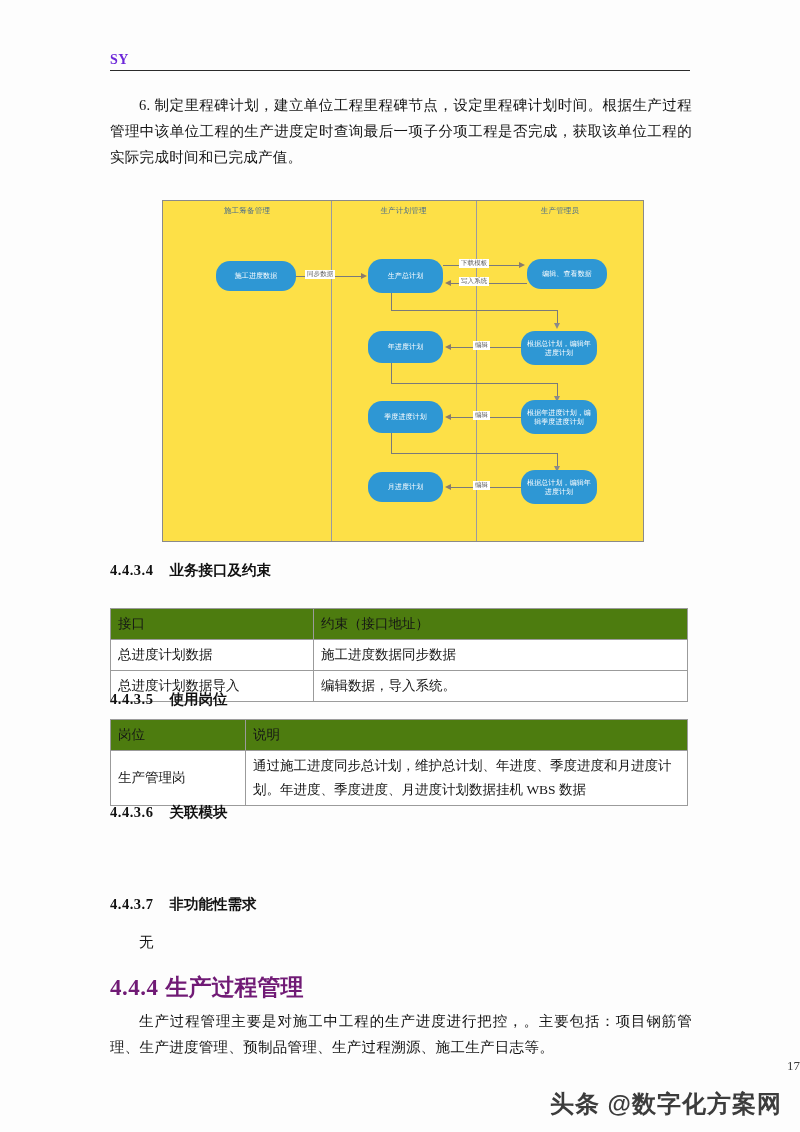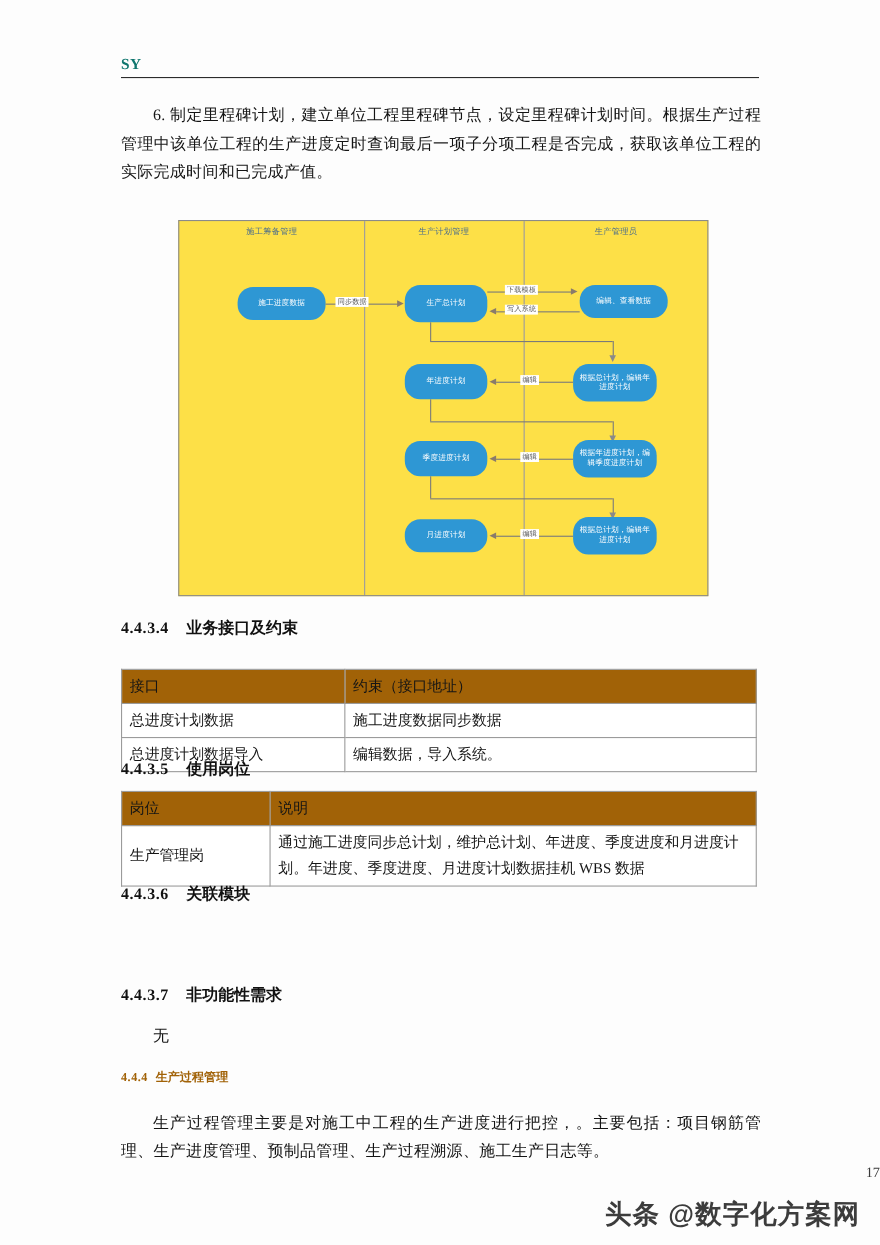--- a/index.html
+++ b/index.html
@@ -27,21 +27,21 @@
     top: 50px;
     width: 580px;
     border-bottom: 1.6px solid #2b2b2b;
     padding-bottom: 2px;
   }
   .doc-header .sy {
     font-family: "Liberation Serif", serif;
     font-weight: bold;
     font-size: 14px;
     letter-spacing: 0.5px;
-    color: #0f766e;
+    color: #6d28d9;
   }
 
   
   .para {
     position: absolute;
     font-size: 14.5px;
     line-height: 26px;
     text-align: justify;
     color: #141414;
     letter-spacing: 0.3px;
@@ -152,22 +152,22 @@
     font-family: "Liberation Serif", serif;
     font-weight: bold;
     letter-spacing: 0.5px;
   }
   .h4 .txt { margin-left: 16px; }
 
   .h3 {
     position: absolute;
     font-family: "Liberation Sans", sans-serif;
     font-weight: bold;
-    font-size: 11px;
-    color: #a16207;
+    font-size: 23px;
+    color: #701a75;
     white-space: nowrap;
   }
   .h3 .num {
     font-family: "Liberation Serif", serif;
     font-weight: bold;
     letter-spacing: 0.5px;
   }
   .h3 .txt { margin-left: 7px; }
 
   
@@ -181,21 +181,21 @@
   }
   table.doc-table td, table.doc-table th {
     border: 1px solid #9b9b9b;
     padding: 3px 7px;
     text-align: left;
     font-weight: normal;
     vertical-align: middle;
     line-height: 24px;
   }
   table.doc-table thead td, table.doc-table thead th {
-    background: #a16207;
+    background: #4d7c0f;
   }
 
   
   .page-number {
     position: absolute;
     left: 0;
     right: 0;
     top: 1058px;
     text-align: right;
     font-size: 13px;

